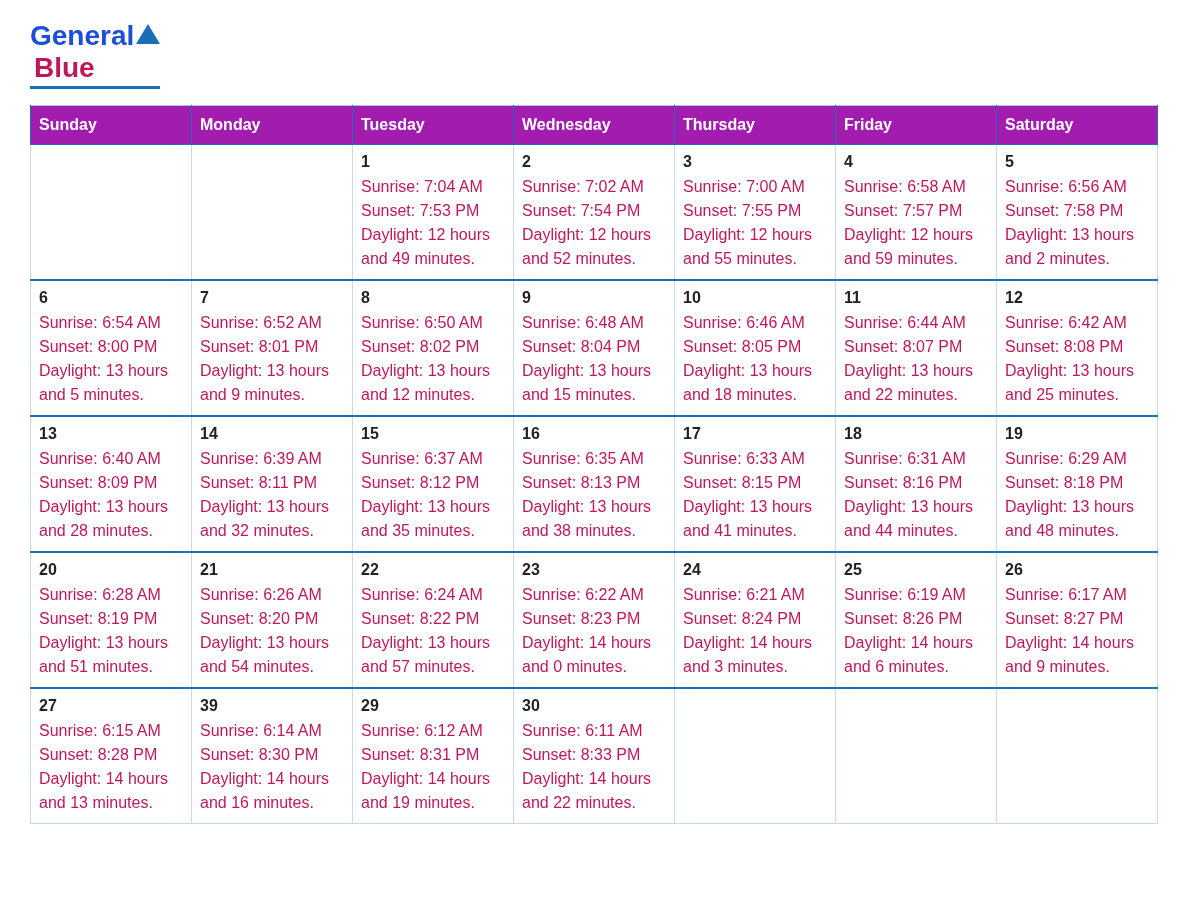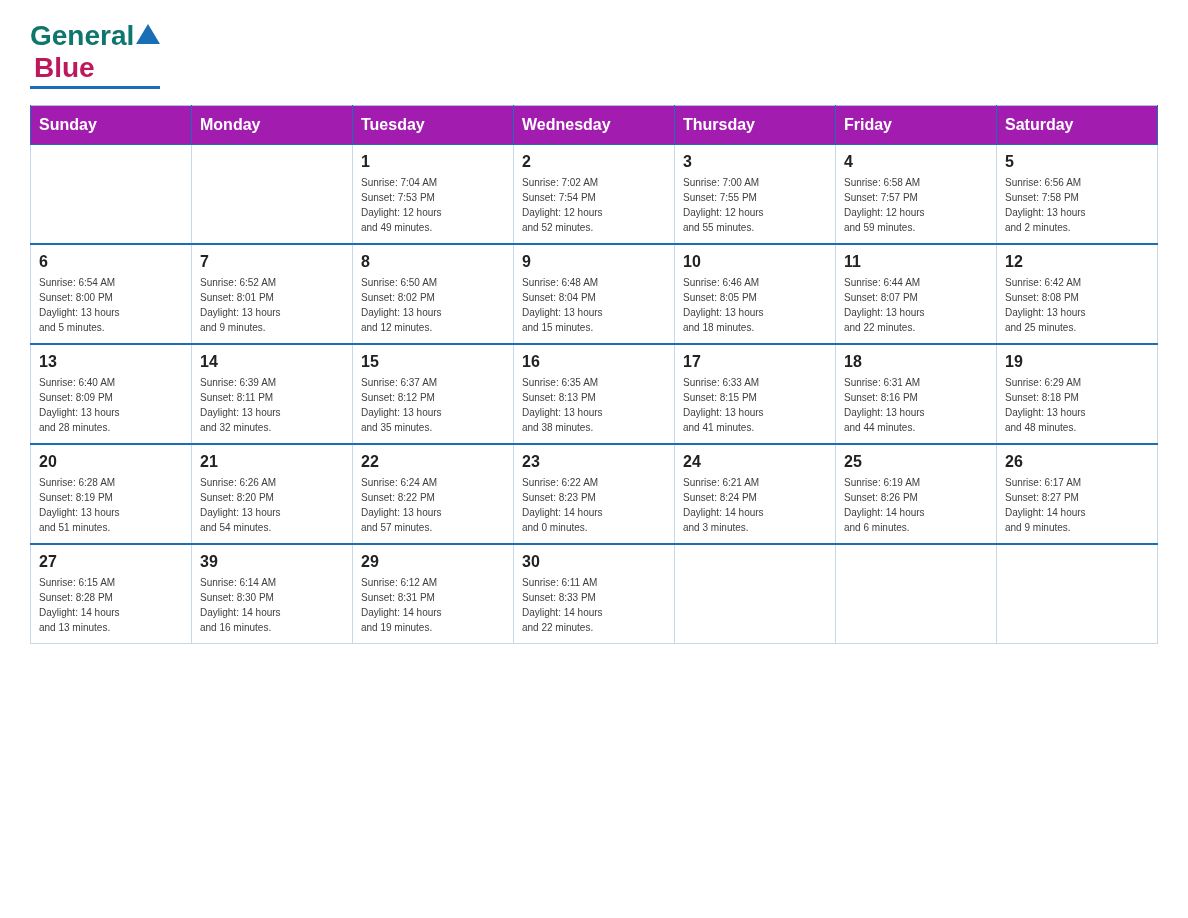--- a/index.html
+++ b/index.html
@@ -22,21 +22,21 @@
       flex-direction: column;
       align-items: flex-start;
     }
     .logo-text {
       display: flex;
       align-items: center;
       font-size: 28px;
       font-weight: bold;
       color: #333;
     }
-    .logo-general { color: #0f766e; }
+    .logo-general { color: #1d4ed8; }
     .logo-blue { color: #1a6eb5; }
     .logo-triangle {
       width: 0;
       height: 0;
       border-left: 12px solid transparent;
       border-right: 12px solid transparent;
       border-bottom: 20px solid #1a6eb5;
       margin-left: 2px;
       margin-top: -4px;
       display: inline-block;
@@ -90,22 +90,22 @@
       background: #fff;
     }
     .day-num {
       font-size: 16px;
       font-weight: bold;
       color: #222;
       display: block;
       margin-bottom: 4px;
     }
     .day-info {
-      font-size: 10px;
-      color: #404040;
+      font-size: 16px;
+      color: #be185d;
       line-height: 1.5;
     }
     .calendar tr td {
       border-top: 2px solid #1a6eb5;
     }
     .calendar tr:first-child td {
       border-top: none;
     }
     .calendar thead tr th {
       border-top: none;

